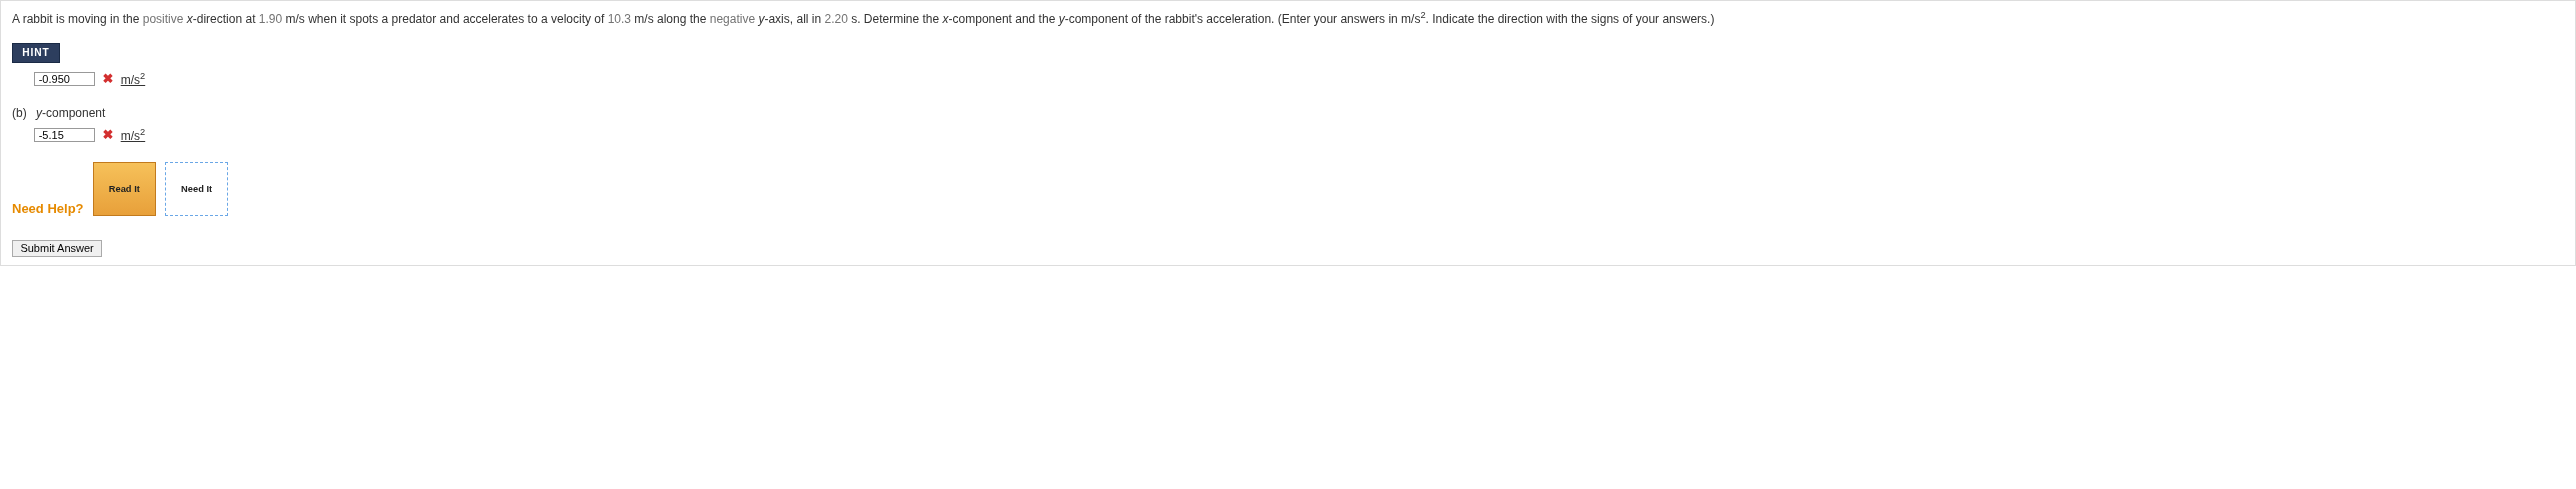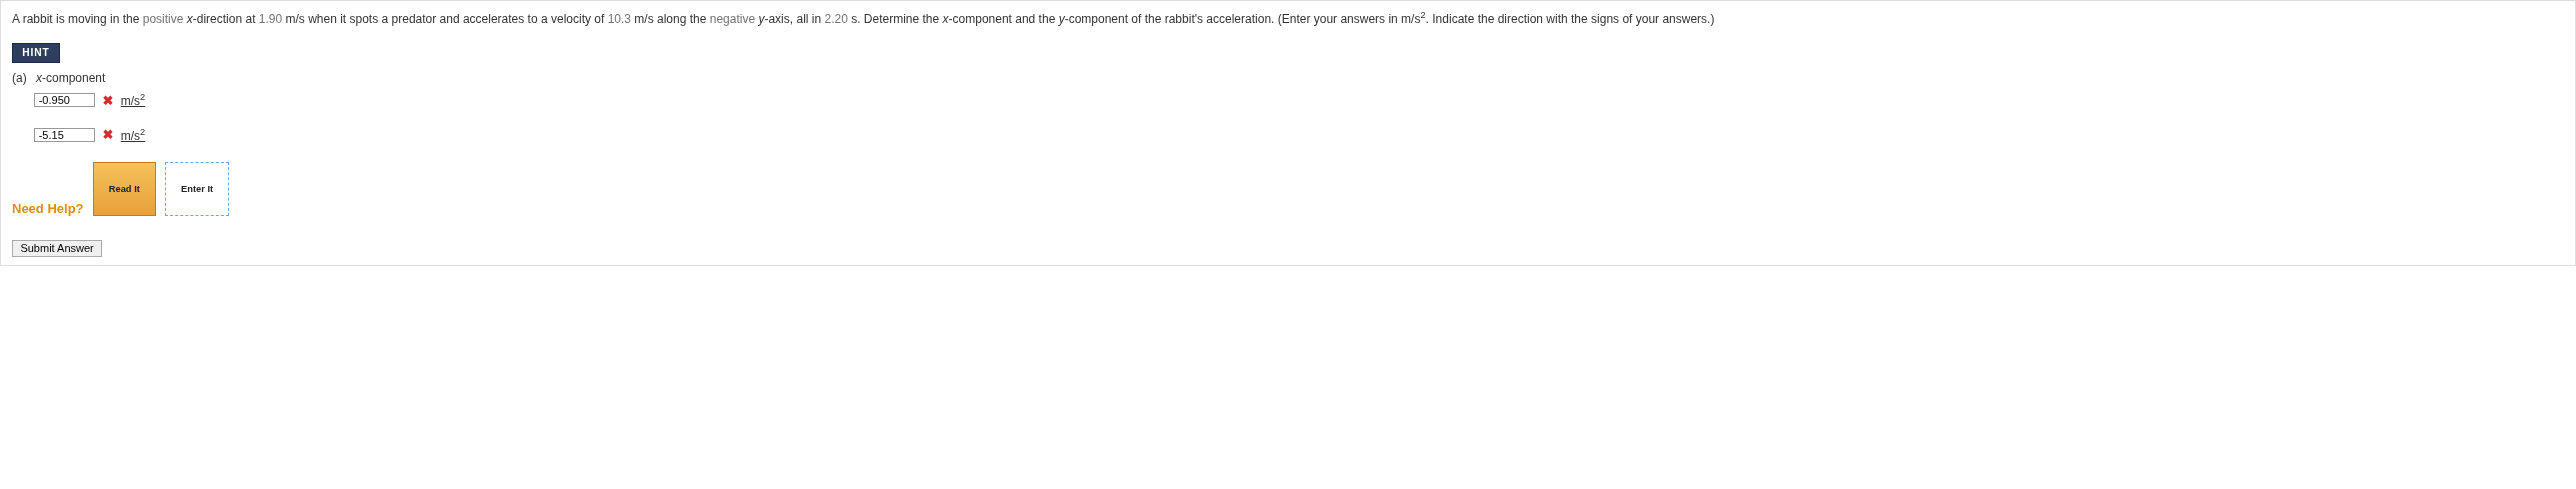--- a/index.html
+++ b/index.html
@@ -97,41 +97,41 @@
 
 
 
 <div class="problem-text">
   <span>A rabbit is moving in the </span><span class="red">positive</span><span> </span><span class="italic">x</span><span>-direction at </span><span class="red">1.90</span><span> m/s when it spots a predator and accelerates to a velocity of </span><span class="red">10.3</span><span> m/s along the </span><span class="red">negative</span><span> </span><span class="italic">y</span><span>-axis, all in </span><span class="red">2.20</span><span> s. Determine the </span><span class="italic">x</span><span>-component and the </span><span class="italic">y</span><span>-component of the rabbit's acceleration. (Enter your answers in m/s</span><sup>2</sup><span>. Indicate the direction with the signs of your answers.)</span>
 </div>
 
 <div class="hint-btn">HINT</div>
 
 <div class="part">
-  <div class="part-label">
-    <span class="letter">(a)</span><span class="italic">x</span><span>-component</span>
-  </div>
   <div class="answer-row">
     <input class="answer-input" type="text" value="-0.950" style="">
     <span class="wrong-icon">✖</span>
     <span class="unit"><span>m/s</span><sup>2</sup></span>
   </div>
 </div>
 
 <div class="part">
+  <div class="part-label">
+    <span class="letter">(b)</span><span class="italic">y</span><span>-component</span>
+  </div>
   <div class="answer-row">
     <input class="answer-input" type="text" value="-5.15" style="">
     <span class="wrong-icon">✖</span>
     <span class="unit"><span>m/s</span><sup>2</sup></span>
   </div>
 </div>
 
 <div class="need-help-row">
   <span class="need-help-label">Need Help?</span>
   <button class="help-btn">Read It</button>
-  <button class="help-btn watch">Enter It</button>
+  <button class="help-btn watch">Need It</button>
 </div>
 
 <button class="submit-btn">Submit Answer</button>
 
 
 
 
 
 </body></html>

